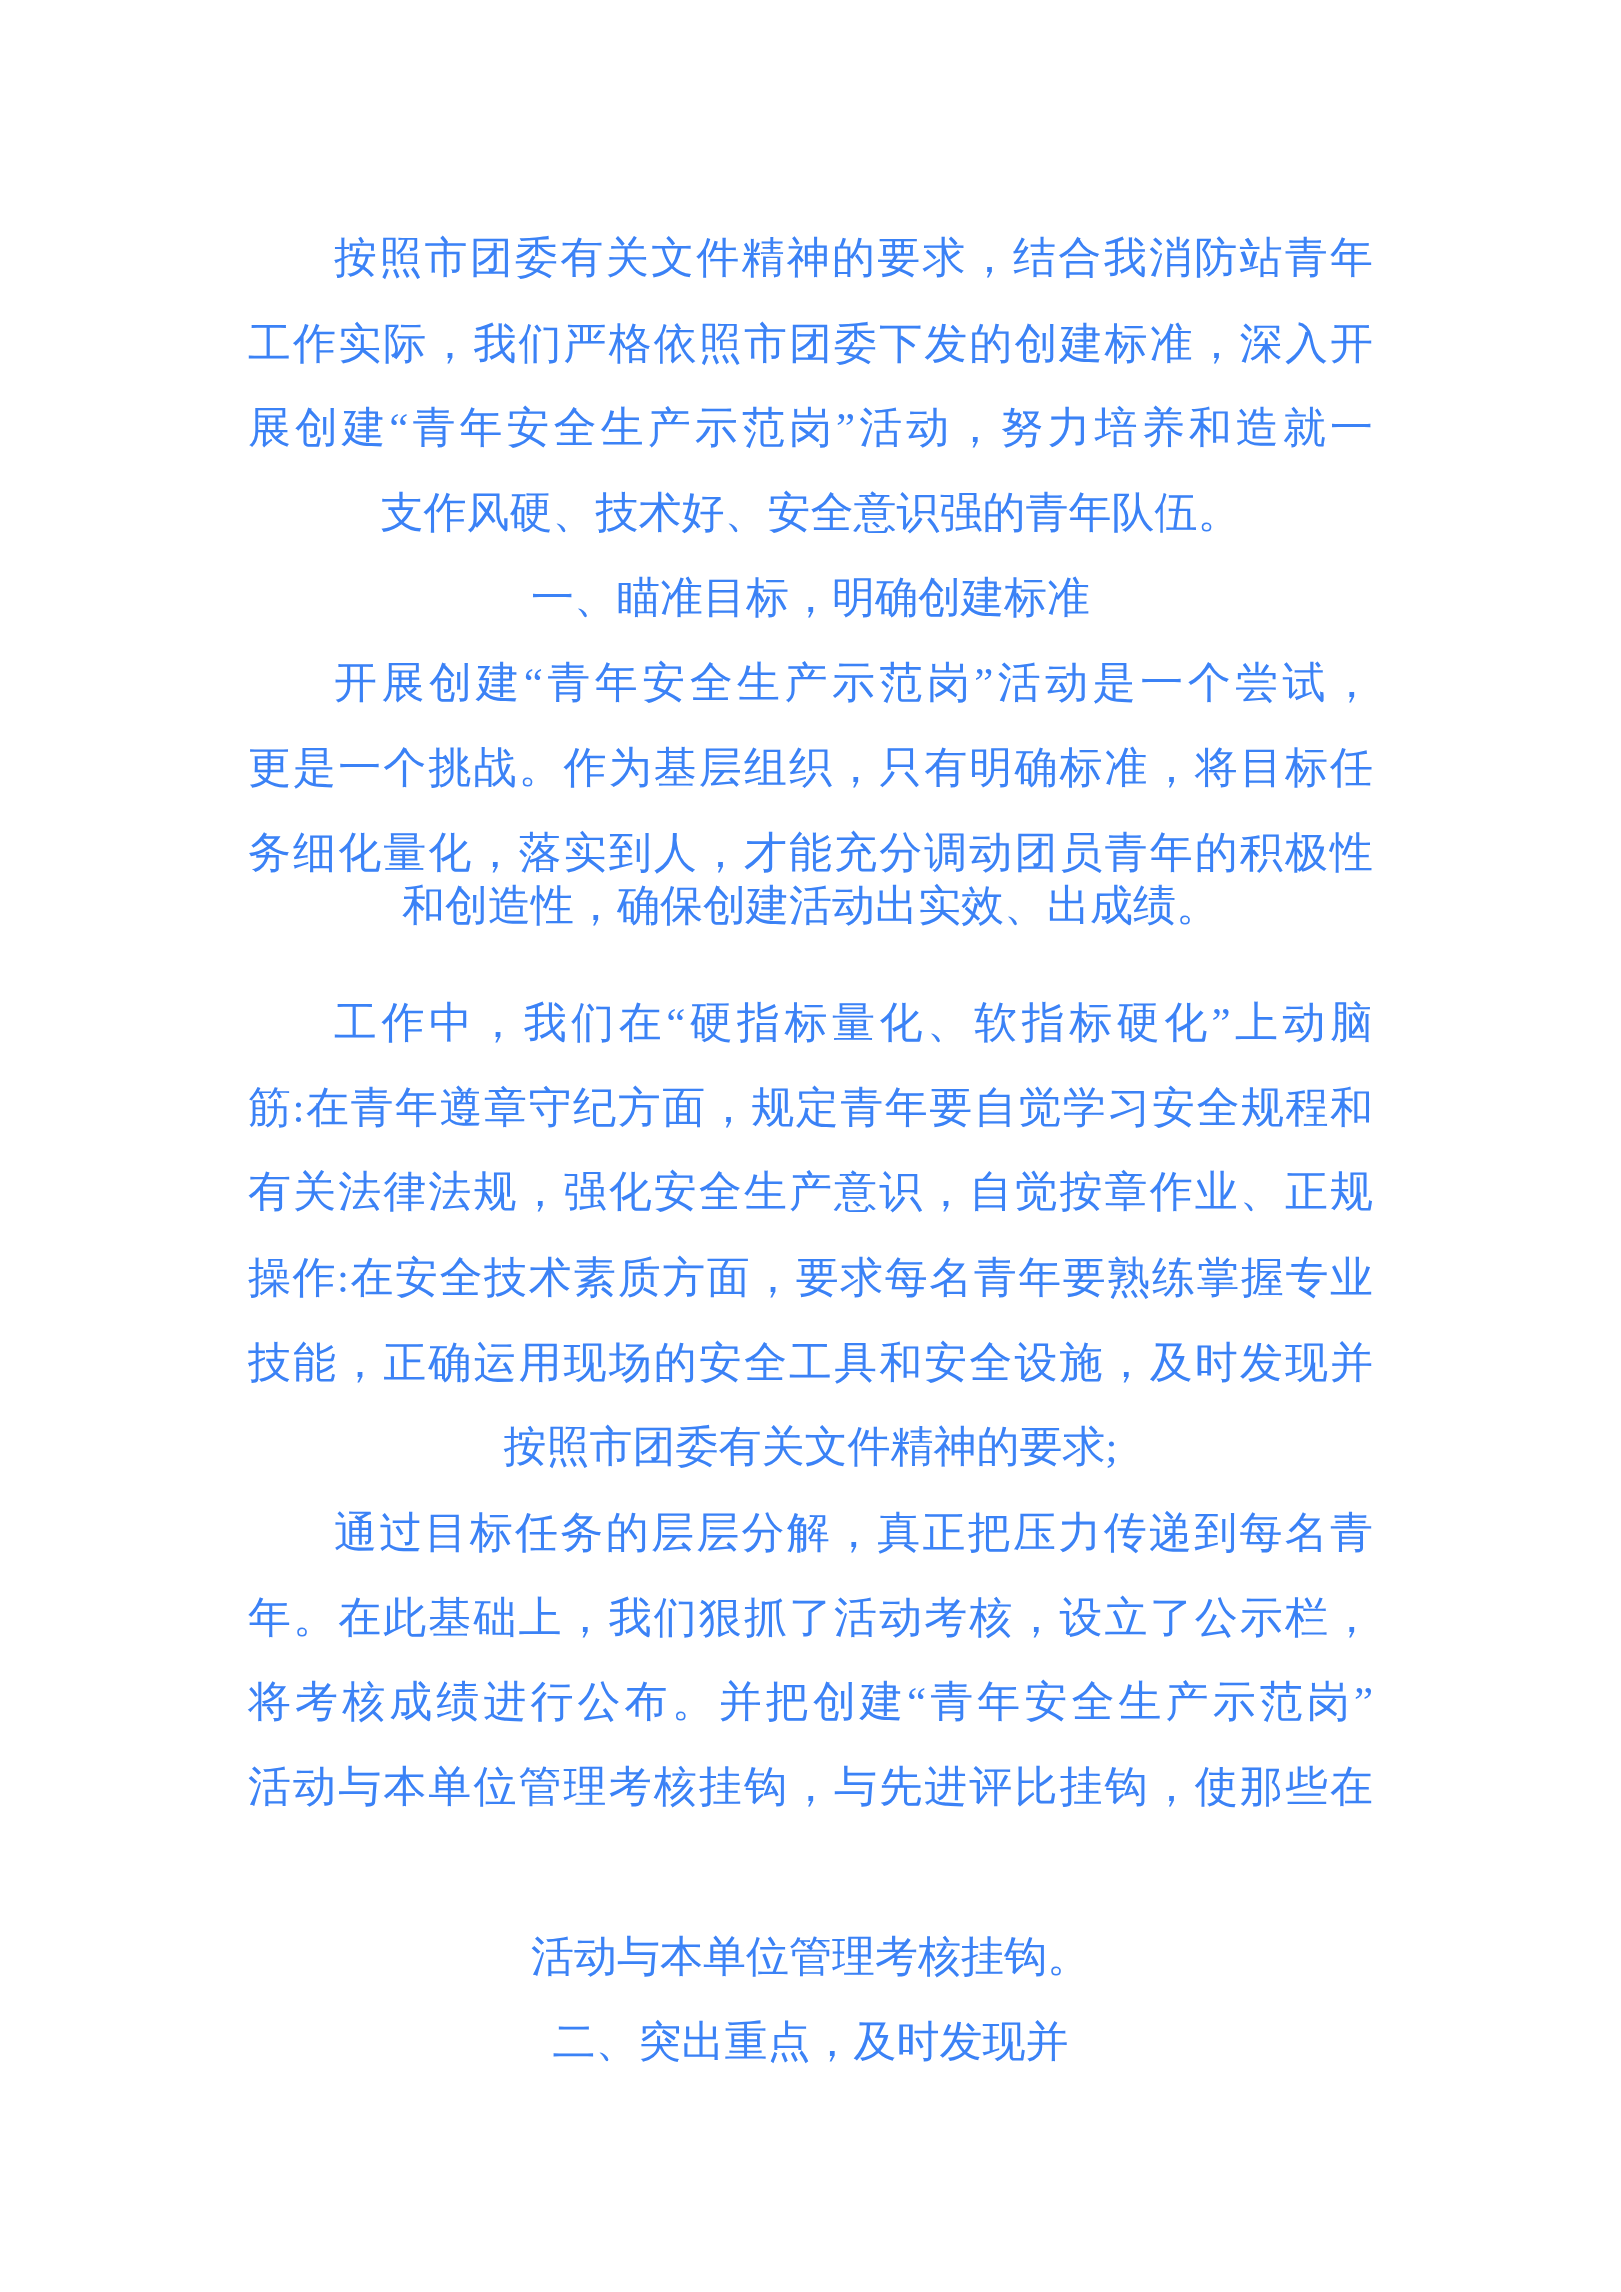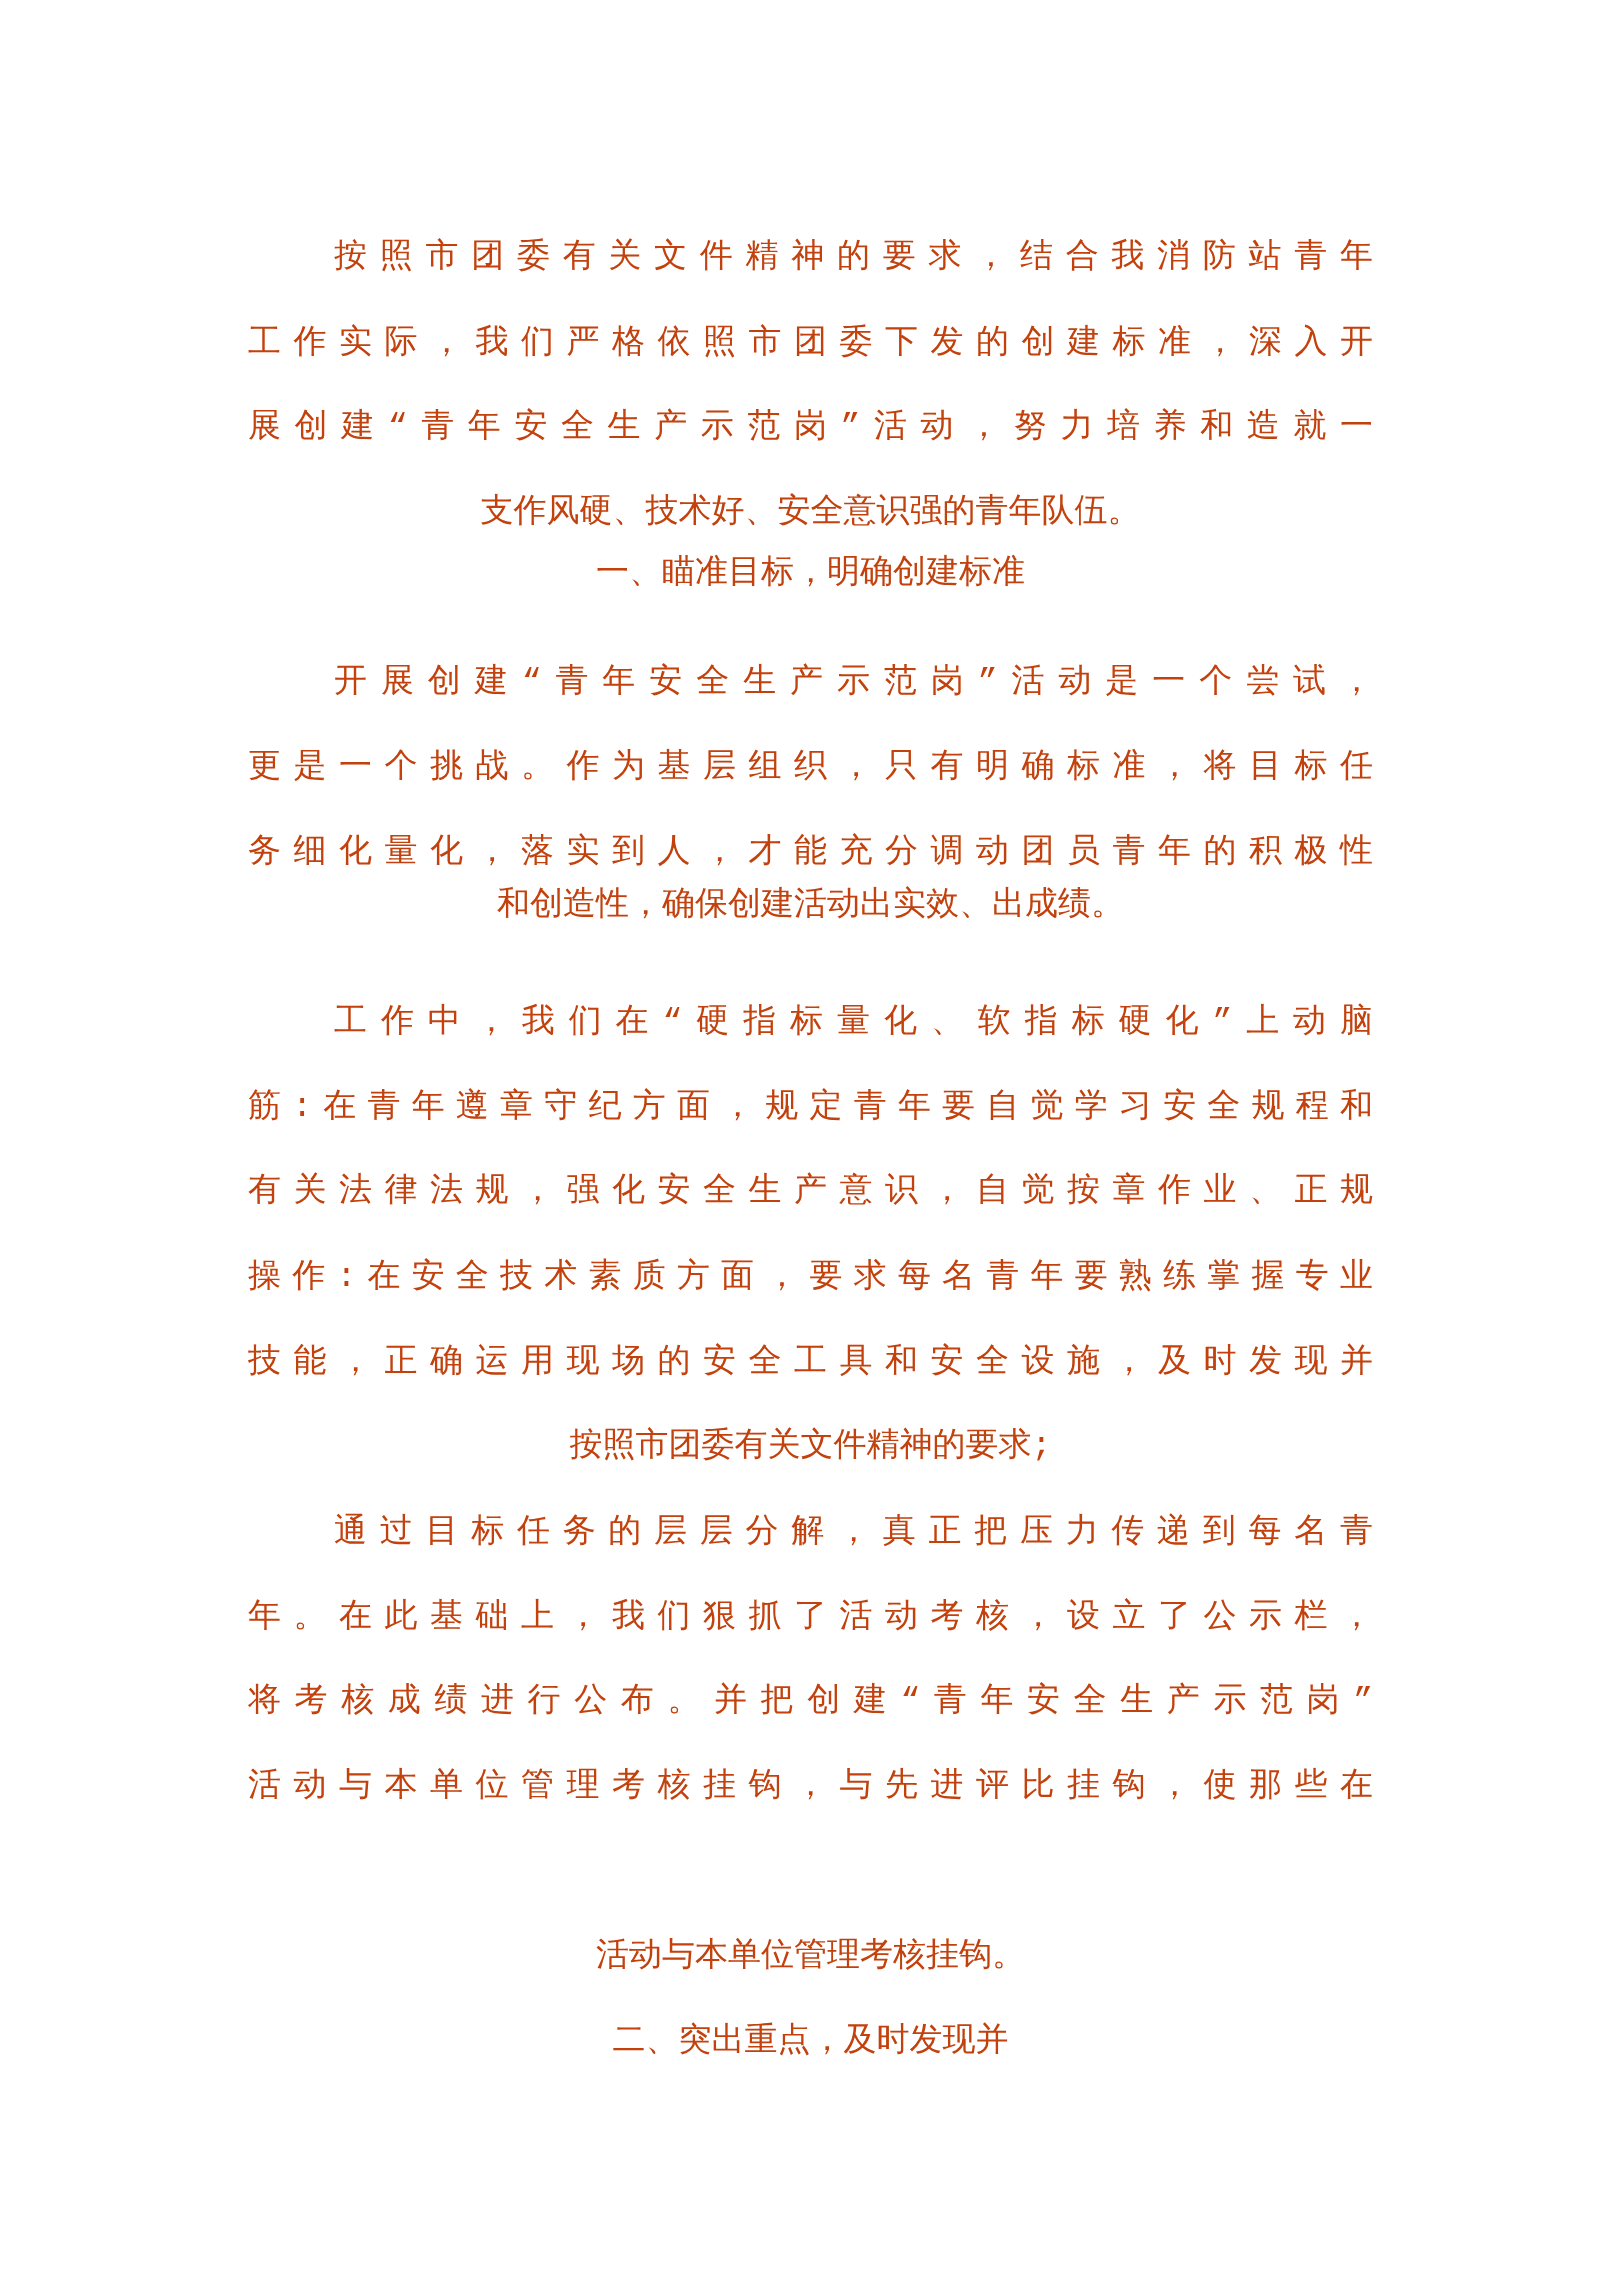--- a/index.html
+++ b/index.html
@@ -4,41 +4,41 @@
 <style>
   html, body { margin: 0; padding: 0; background: #ffffff; }
   body { width: 1621px; height: 2293px; position: relative; overflow: hidden; }
   .page { position: absolute; left: 0; top: 0; width: 1621px; height: 2293px; background: #ffffff; }
   .line {
     position: absolute;
     left: 248px;
     width: 1125px;
     height: 59px;
     line-height: 59px;
-    font-family: Liberation Mono, monospace;
-    font-size: 33px;
-    color: #c2410c;
+    font-family: Liberation Serif, serif;
+    font-size: 43px;
+    color: #3b82f6;
     white-space: nowrap;
     overflow: visible;
   }
   .line.full { text-align: justify; text-align-last: justify; }
   .line.last { text-align: center; }
   .line.indent { left: 334px; width: 1039px; }
 </style>
 </head>
 <body>
 
 <div class="page">
 
   <div class="line indent full" style="top:228px">按照市团委有关文件精神的要求，结合我消防站青年</div>
   <div class="line full" style="top:314px">工作实际，我们严格依照市团委下发的创建标准，深入开</div>
   <div class="line full" style="top:398px">展创建“青年安全生产示范岗”活动，努力培养和造就一</div>
   <div class="line last" style="top:483px">支作风硬、技术好、安全意识强的青年队伍。</div>
 
-  <div class="line last" style="top:544px">一、瞄准目标，明确创建标准</div>
+  <div class="line last" style="top:568px">一、瞄准目标，明确创建标准</div>
 
   <div class="line indent full" style="top:653px">开展创建“青年安全生产示范岗”活动是一个尝试，</div>
   <div class="line full" style="top:823px">务细化量化，落实到人，才能充分调动团员青年的积极性</div>
   <div class="line full" style="top:738px">更是一个挑战。作为基层组织，只有明确标准，将目标任</div>
   <div class="line last" style="top:876px">和创造性，确保创建活动出实效、出成绩。</div>
 
   <div class="line indent full" style="top:993px">工作中，我们在“硬指标量化、软指标硬化”上动脑</div>
   <div class="line full" style="top:1078px">筋:在青年遵章守纪方面，规定青年要自觉学习安全规程和</div>
   <div class="line full" style="top:1162px">有关法律法规，强化安全生产意识，自觉按章作业、正规</div>
   <div class="line full" style="top:1333px">技能，正确运用现场的安全工具和安全设施，及时发现并</div>

